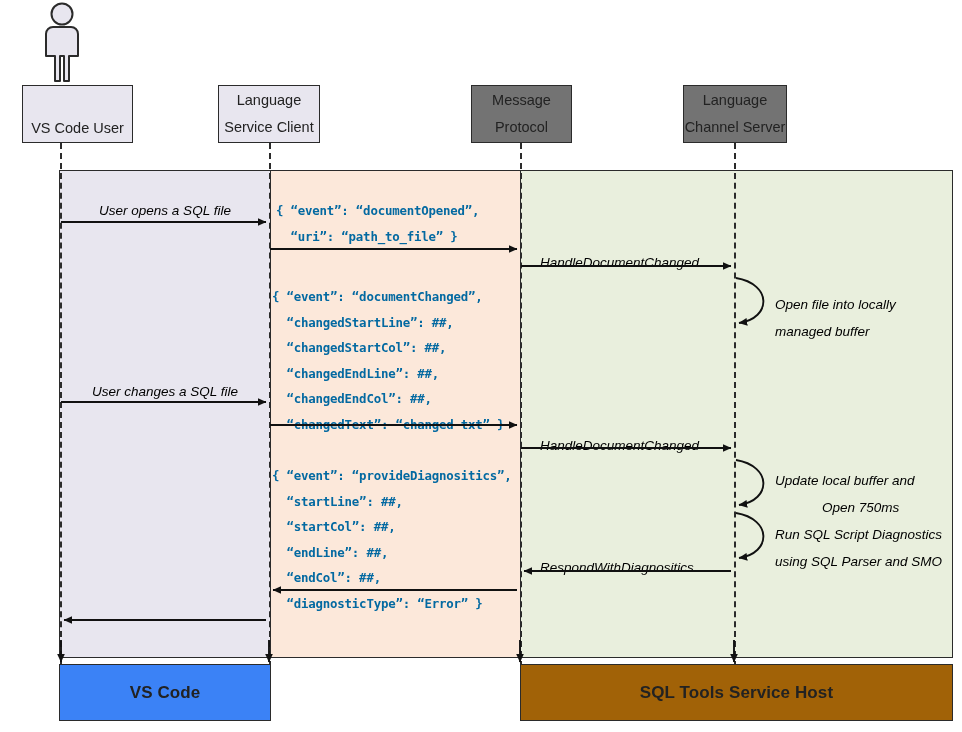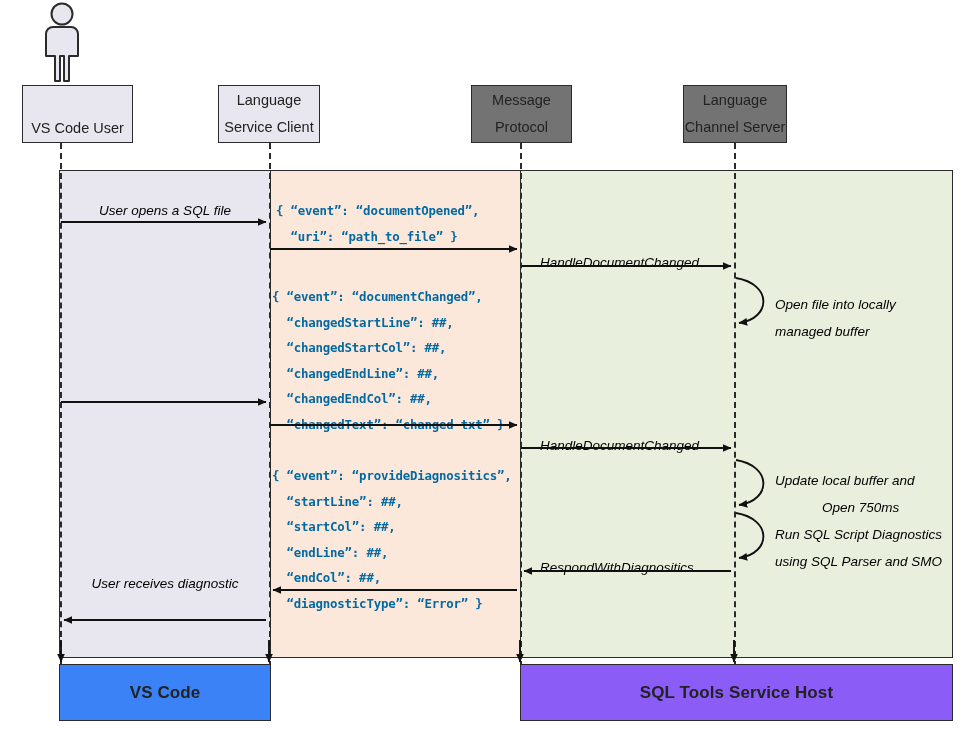--- a/index.html
+++ b/index.html
@@ -25,21 +25,21 @@
 
   
   .actor{position:absolute;z-index:6;}
 
   
   .foot{position:absolute;box-sizing:border-box;border:1.7px solid #2b2b2b;
         display:flex;align-items:center;justify-content:center;
         font-weight:bold;font-size:17px;z-index:6;letter-spacing:.1px;}
   .foot-purple{background:#3b82f6;}
   .foot-peach{background:#fce8da;}
-  .foot-green{background:#8b5cf6;justify-content:center;}
+  .foot-green{background:#a16207;justify-content:center;}
 
   
   .msg{position:absolute;font-style:italic;font-size:13.5px;line-height:27px;
        white-space:nowrap;z-index:4;color:#000000;}
   .msg.center{text-align:center;}
 
   
   .json{position:absolute;font-family:"DejaVu Sans Mono","Liberation Mono",monospace;
         font-size:12.4px;line-height:25.5px;white-space:pre;z-index:4;color:#0369a1;
         font-weight:700;letter-spacing:-.2px;}
@@ -88,31 +88,31 @@
     <span>Channel Server</span>
   </div>
 
   <div class="msg center" style="left:70px;top:197px;width:190px;">User opens a SQL file</div>
 
   <div class="msg" style="left:540px;top:249px;">HandleDocumentChanged</div>
 
   <div class="msg" style="left:775px;top:291px;">Open file into locally</div>
   <div class="msg" style="left:775px;top:318px;">managed buffer</div>
 
+  <div class="msg center" style="left:70px;top:378px;width:190px;">User changes a SQL file</div>
 
   <div class="msg" style="left:540px;top:432px;font-style:italic;">HandleDocumentChanged</div>
 
   <div class="msg" style="left:775px;top:467px;">Update local buffer and</div>
   <div class="msg" style="left:822px;top:494px;">Open 750ms</div>
   <div class="msg" style="left:775px;top:521px;">Run SQL Script Diagnostics</div>
   <div class="msg" style="left:775px;top:548px;">using SQL Parser and SMO</div>
 
   <div class="msg" style="left:540px;top:554px;">RespondWithDiagnositics</div>
 
-  <div class="msg center" style="left:70px;top:570px;width:190px;">User receives diagnostic</div>
 
   <div class="json" style="left:276px;top:198px;">{ “event”: “documentOpened”,
   “uri”: “path_to_file” }</div>
   <div class="json" style="left:272px;top:284px;">{ “event”: “documentChanged”,
   “changedStartLine”: ##,
   “changedStartCol”: ##,
   “changedEndLine”: ##,
   “changedEndCol”: ##,
   “changedText”: “changed txt” }</div>
   <div class="json" style="left:272px;top:463px;">{ “event”: “provideDiagnositics”,

